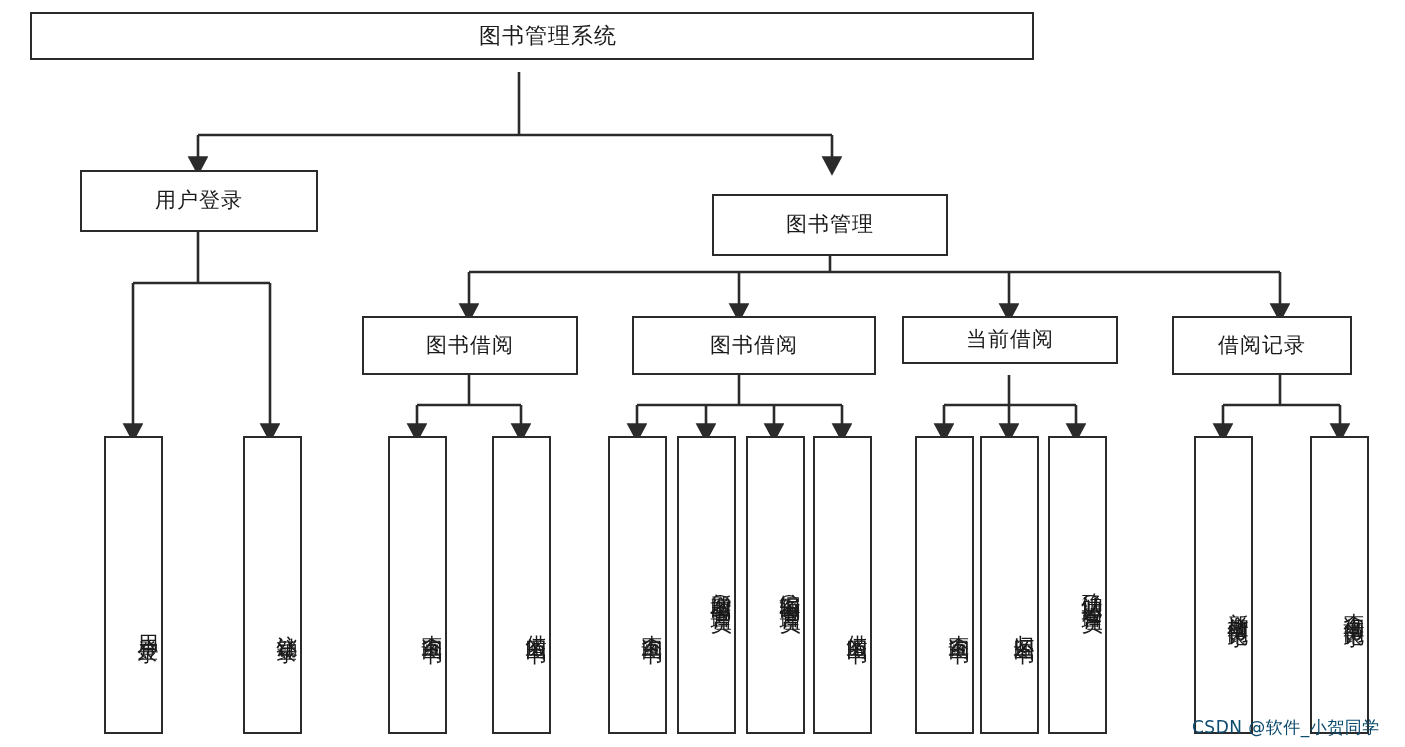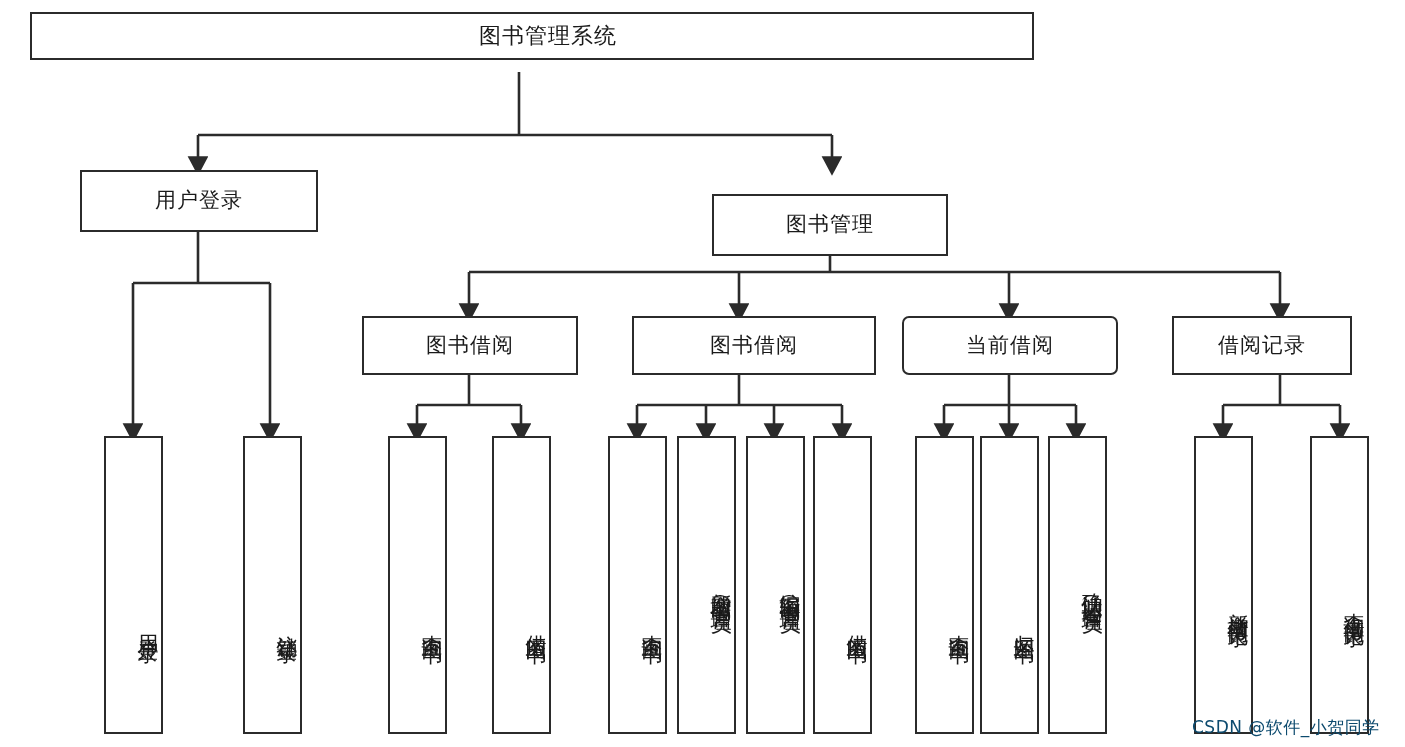--- a/index.html
+++ b/index.html
@@ -129,21 +129,21 @@
     </g>
   </svg>
 
   <div class="node h root" style="left:30px; top:12px; width:1004px; height:48px;padding-left:32px;">图书管理系统</div>
 
   <div class="node h" style="left:80px; top:170px; width:238px; height:62px;">用户登录</div>
   <div class="node h" style="left:712px; top:170px; width:236px; height:62px;margin-top:24px;">图书管理</div>
 
   <div class="node h" style="left:362px; top:316px; width:216px; height:59px;">图书借阅</div>
   <div class="node h" style="left:632px; top:316px; width:244px; height:59px;">图书借阅</div>
-  <div class="node h" style="left:902px; top:316px; width:216px; height:59px;border-radius:7px;">当前借阅</div>
+  <div class="node h" style="left:902px; top:316px; width:216px; height:48px;">当前借阅</div>
   <div class="node h" style="left:1172px; top:316px; width:180px; height:59px;">借阅记录</div>
 
   <div class="node v" style="left:104px; top:436px; width:59px; height:298px; padding-top:78px;">
     <span class="vtext">用户登录</span>
   </div>
   <div class="node v" style="left:243px; top:436px; width:59px; height:298px; padding-top:78px;">
     <span class="vtext">注销登录</span>
   </div>
 
   <div class="node v" style="left:388px; top:436px; width:59px; height:298px; padding-top:78px;">

